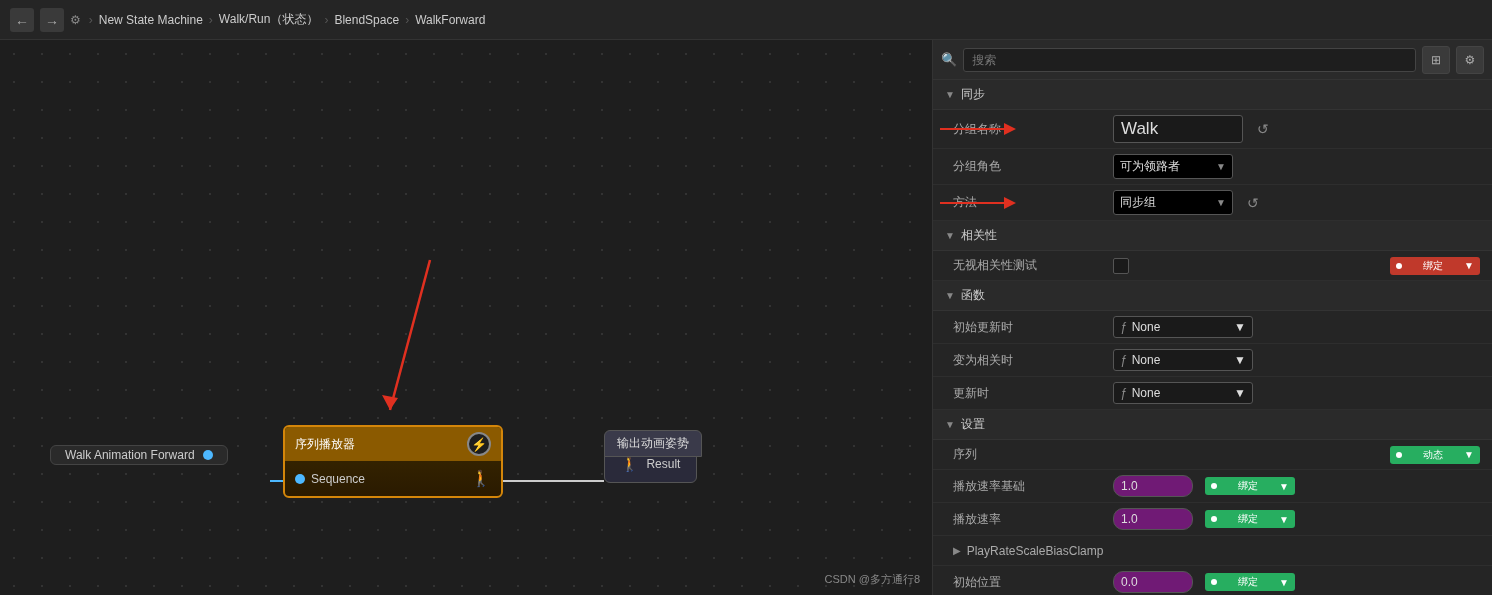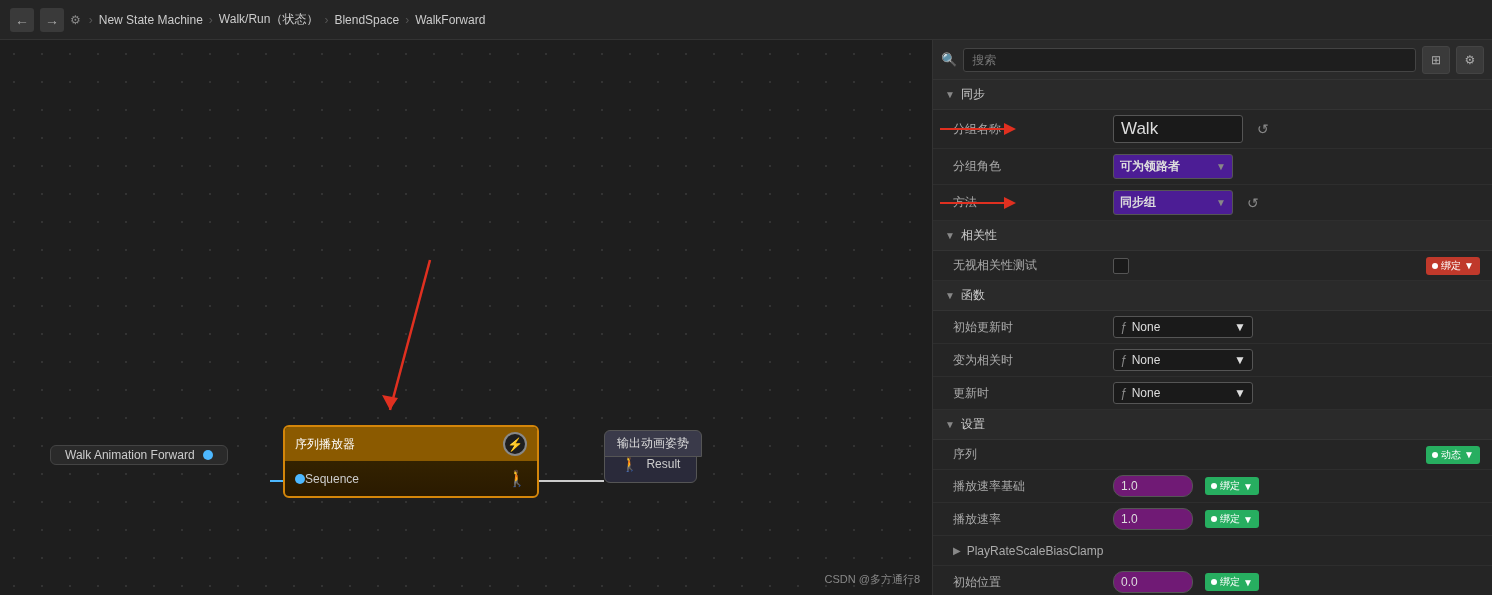--- a/index.html
+++ b/index.html
@@ -113,21 +113,21 @@
     }
     .node-sequence .node-body {
       padding: 8px 10px;
       display: flex;
       align-items: center;
       justify-content: space-between;
     }
     .node-sequence .node-port {
       display: flex;
       align-items: center;
-      gap: 0;
+      gap: 6px;
     }
     .node-sequence .port-dot {
       width: 10px; height: 10px;
       background: #4db8ff;
       border-radius: 50%;
     }
     .node-sequence .port-icon {
       color: #ccc;
       font-size: 16px;
     }
@@ -265,32 +265,31 @@
       border: 1px solid #555;
       border-radius: 3px;
       color: #ddd;
       padding: 3px 7px;
       font-size: 17px;
       width: 130px;
       outline: none;
     }
 
     .select-box {
-      background: #4c1d95;
+      background: #000000;
       border: 1px solid #555;
       border-radius: 3px;
       color: #ddd;
       padding: 3px 6px;
       font-size: 12px;
       display: flex;
       align-items: center;
       gap: 3px;
       min-width: 120px;
       cursor: pointer;
-      font-weight: bold;
     }
     .select-box .chevron {
       margin-left: auto;
       font-size: 10px;
       color: #888;
     }
 
     .reset-btn {
       margin-left: 8px;
       color: #888;
@@ -306,21 +305,21 @@
     }
 
     .bind-btn {
       background: #c0392b;
       border-radius: 3px;
       padding: 2px 6px;
       font-size: 10px;
       color: #fff;
       display: flex;
       align-items: center;
-      gap: 3px;
+      gap: 21px;
       cursor: pointer;
     }
     .bind-btn.green {
       background: #27ae60;
     }
     .bind-btn .dot {
       width: 6px; height: 6px;
       background: #fff;
       border-radius: 50%;
     }
@@ -405,21 +404,21 @@
       <line x1="430" y1="220" x2="390" y2="370" stroke="#e03020" stroke-width="2.5"></line>
 
       <polygon points="390,370 382,355 398,358" fill="#e03020"></polygon>
     </svg>
 
     <div class="node node-walk-anim">
       <span>Walk Animation Forward</span>
       <div class="node-dot"></div>
     </div>
 
-    <div class="node node-sequence" style="position:absolute; left:283px; top:385px; width:256px;">
+    <div class="node node-sequence" style="position:absolute; left:283px; top:385px; width:220px;">
       <div class="node-header">
         <span>序列播放器</span>
         <div class="lightning-icon" style="position:relative; top:0; right:0; width:24px; height:24px; background:#1e1e1e; border:2px solid #888; border-radius:50%; display:inline-flex; align-items:center; justify-content:center; font-size:13px; color:#ffcc00;">⚡</div>
       </div>
       <div class="node-body">
         <div class="node-port">
           <div class="port-dot"></div>
           <span>Sequence</span>
         </div>
         <div class="port-icon">🚶</div>

